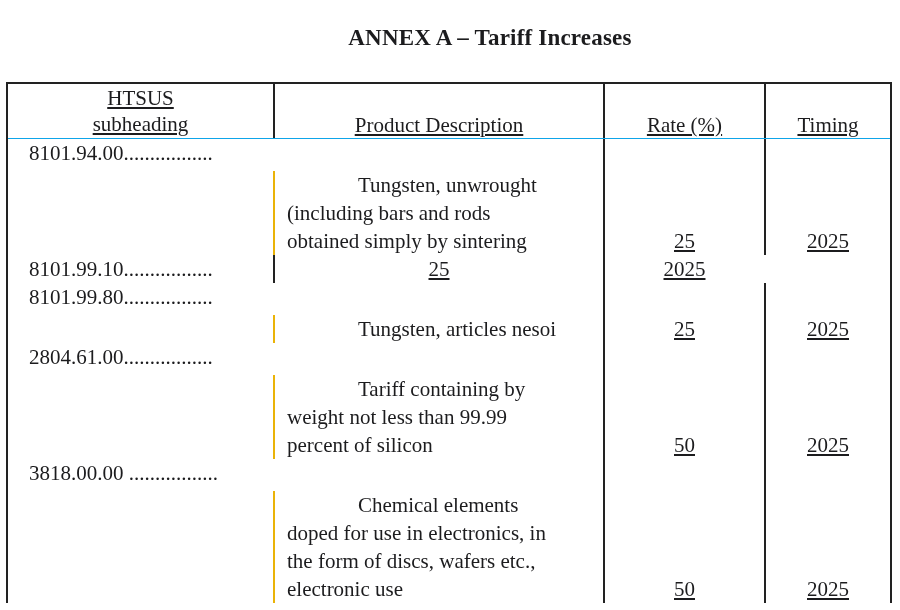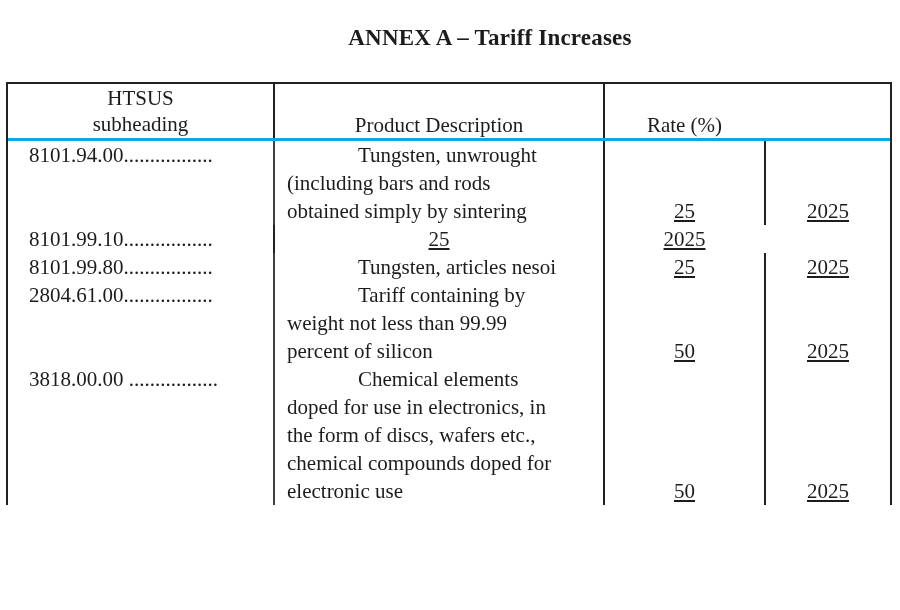--- a/index.html
+++ b/index.html
@@ -29,21 +29,21 @@
     width: 886px;
     box-sizing: border-box;
     border: 2px solid #222;
     border-bottom: none;
     background: #fff;
   }
   .grid-row {
     display: grid;
     grid-template-columns: 265px 330px 161px 126px;
   }
-  .hdr { border-bottom: 3px solid #0ea5e9; }
+  .hdr { border-bottom: 1px solid #0ea5e9; text-decoration: underline; }
   .hcell {
     height: 54px;
     box-sizing: border-box;
     display: flex;
     flex-direction: column;
     justify-content: center;
     align-items: center;
     font-size: 21px;
     line-height: 26px;
   }
@@ -53,24 +53,25 @@
   .c1 {
     box-sizing: border-box;
     padding-left: 21px;
     font-size: 21px;
     line-height: 28px;
     white-space: nowrap;
     overflow: hidden;
   }
   .c2 {
     box-sizing: border-box;
-    border-left: 2px solid #404040;
+    border-left: 2px solid #eab308;
     padding-left: 12px;
     font-size: 21px;
     line-height: 28px;
+    margin-top: 32px;
   }
   .c2 .line { white-space: nowrap; }
   .c2 .line.first { padding-left: 71px; }
   .c3, .c4 {
     box-sizing: border-box;
     border-left: 2px solid #222;
     display: flex;
     align-items: flex-end;
     justify-content: center;
     font-size: 21px;
@@ -87,20 +88,23 @@
   <div class="grid-row hdr">
     <div class="hcell">
         <span class="hline">HTSUS</span>
         <span class="hline">subheading</span>
       </div>
     <div class="hcell bl">
         <span class="hline">Product Description</span>
       </div>
     <div class="hcell bl">
         <span class="hline">Rate (%)</span>
+      </div>
+    <div class="hcell bl">
+        <span class="hline">Timing</span>
       </div>
   </div>
   <div>
       <div class="grid-row row">
         <div class="c1">8101.94.00.................</div>
         <div class="c2">
           <div class="line first">Tungsten, unwrought</div>
           <div class="line">(including bars and rods</div>
           <div class="line">obtained simply by sintering</div>
         </div>
@@ -129,20 +133,19 @@
         </div>
         <div class="c3">50</div>
         <div class="c4">2025</div>
       </div>
       <div class="grid-row row">
         <div class="c1">3818.00.00 .................</div>
         <div class="c2">
           <div class="line first">Chemical elements</div>
           <div class="line">doped for use in electronics, in</div>
           <div class="line">the form of discs, wafers etc.,</div>
-          <div class="line">chemical compounds doped for</div>
           <div class="line">electronic use</div>
         </div>
         <div class="c3">50</div>
         <div class="c4">2025</div>
       </div>
     </div>
 </div>
 
 </body></html>

